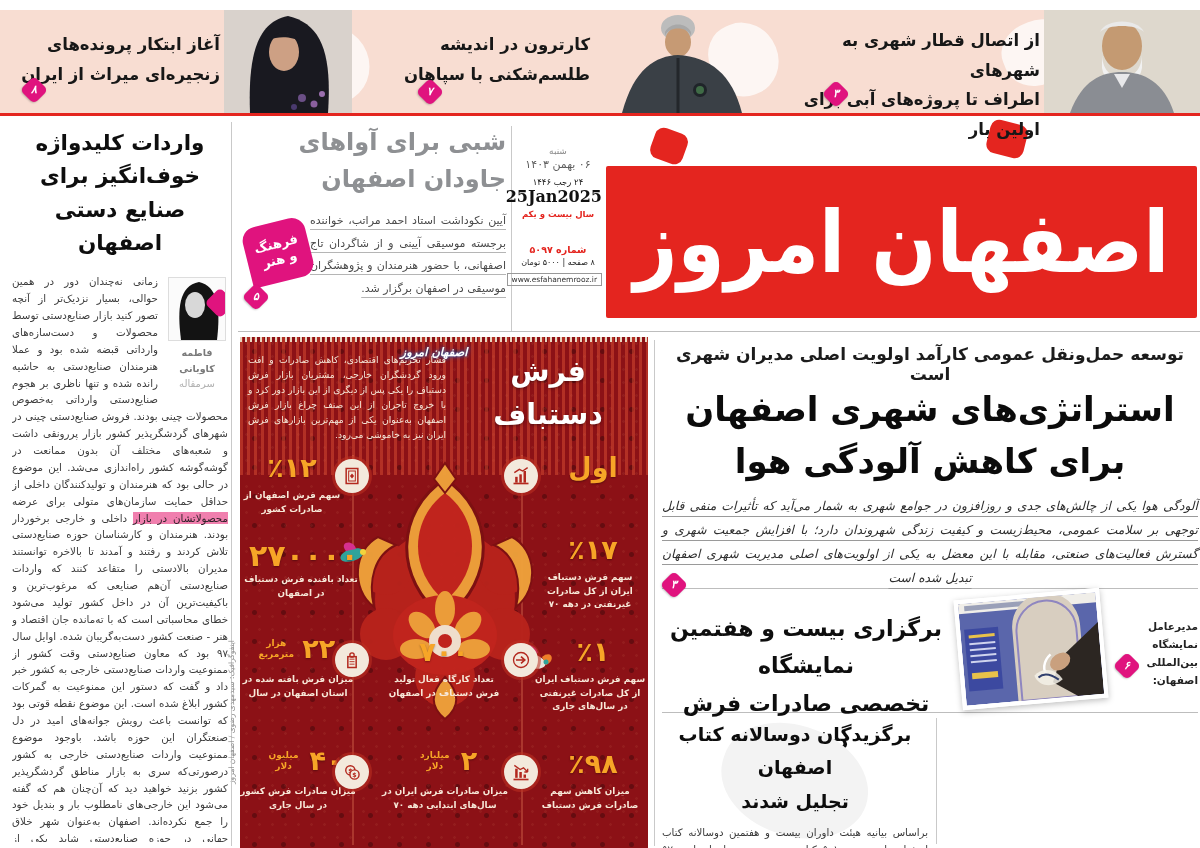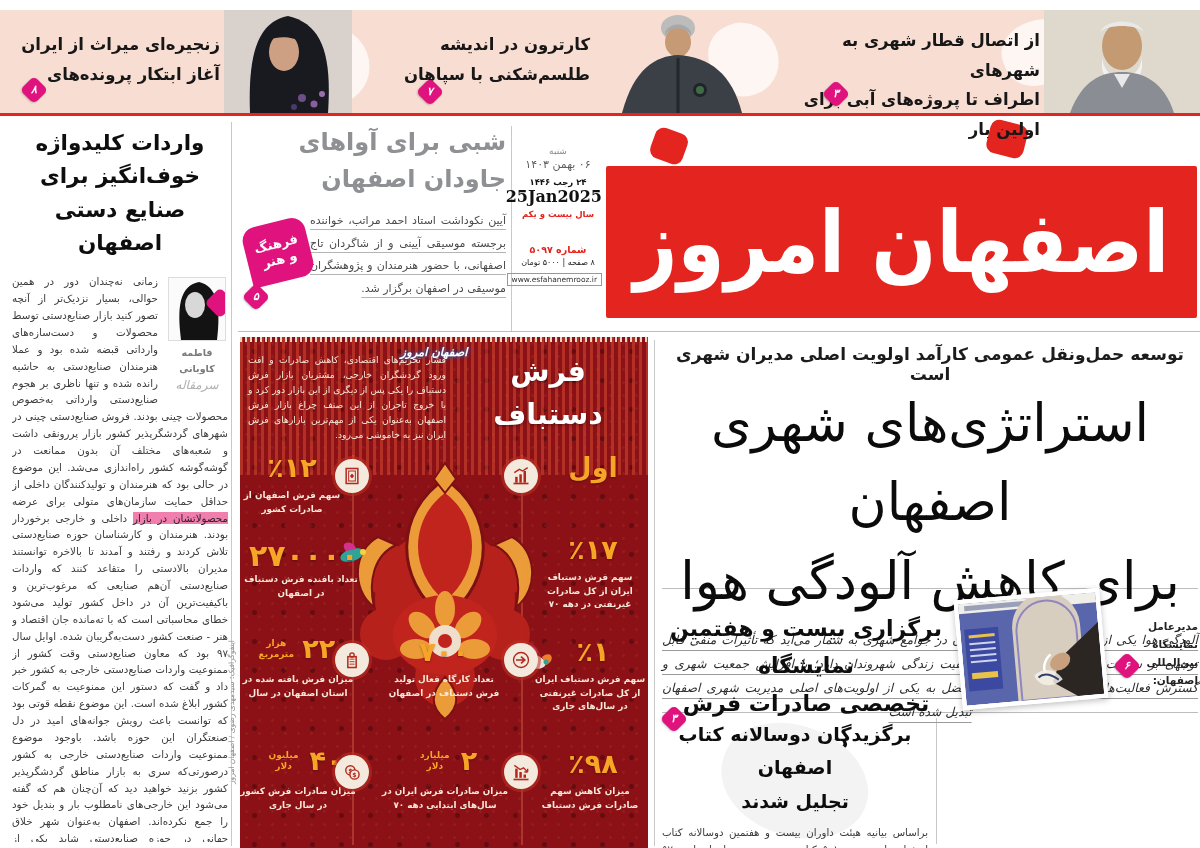--- a/index.html
+++ b/index.html
@@ -29,38 +29,38 @@
   .hline { position:absolute; height:1px; background:#bdbdbd; }
 
   
   .editorial { position:absolute; left:12px; top:126px; width:216px; height:716px; overflow:hidden; }
   .edit-head { text-align:center; font-weight:bold; font-size:21.5px; line-height:1.55; color:#0e0e0e; margin-bottom:14px; }
   .edit-body { font-size:10.3px; line-height:1.64; color:#3c3c3c; text-align:justify; }
   .author { float:right; width:62px; margin:4px 0 4px 8px; text-align:center; position:relative; }
   .author .ph { width:58px; height:64px; background:#fff; border:1px solid #ddd; margin:0 auto; position:relative; overflow:hidden; }
   .author .pdia { position:absolute; right:-6px; bottom:26px; width:22px; height:22px; background:#e0137e; border-radius:5px; transform:rotate(45deg); }
   .author .nm { font-size:9.5px; font-weight:bold; color:#7a7a7a; margin-top:4px; }
-  .author .rl { font-size:12px; color:#b0b0b0;font-style:italic; }
+  .author .rl { font-size:10px; color:#b0b0b0; }
   .hl-pink { background:#f07fae; color:#30222a; }
 
   
   .culture { position:absolute; left:244px; top:124px; width:262px; height:206px; }
   .cult-head { text-align:right; font-weight:bold; font-size:24px; line-height:1.55; color:#8e9093; margin-bottom:12px; }
   .cult-sum-wrap { position:relative; }
   .cult-sum { width:196px; font-size:11px; line-height:2.05; color:#4a4a4a; text-align:justify;
               text-decoration:underline; text-decoration-color:#b5b5b5; text-underline-offset:5px; }
   .cult-badge { position:absolute; left:2px; top:12px; width:64px; height:60px; background:#e0137e;
                 border-radius:14px 14px 14px 2px; transform:rotate(-14deg); display:flex; align-items:center;
                 justify-content:center; text-align:center; color:#fff; font-weight:bold; font-size:13px; line-height:1.25; }
 
   
   .dateblock { position:absolute; left:514px; top:146px; width:88px; text-align:center; }
   .dateblock .d1 { font-size:9px; color:#8a8a8a; }
   .dateblock .d2 { font-size:11px; color:#5d5d5d; margin-top:2px; }
-  .dateblock .d3 { font-size:8.5px; font-weight:bold; color:#111; margin-top:6px; }
+  .dateblock .d3 { font-size:8.5px; font-weight:normal; color:#111; margin-top:6px; }
   .dateblock .d4 { font-size:16px; font-weight:bold; color:#111; font-family:"DejaVu Serif", serif; }
   .dateblock .d5 { font-size:8.5px; font-weight:bold; color:#e4251f; margin-top:3px; }
   .dateblock .d6 { font-size:9.5px; font-weight:bold; color:#e4251f;margin-top:25px; }
   .dateblock .d7 { font-size:8px; color:#222; margin-top:3px; }
   .dateblock .d8 { display:inline-block; font-size:7.5px; color:#333; border:1px solid #999; padding:1px 4px; margin-top:3px; direction:ltr; }
   .logo-box { position:absolute; left:606px; top:166px; width:591px; height:152px; background:#e4251f;
               border-radius:2px; display:flex; align-items:center; justify-content:center; overflow:hidden; }
   .logo-box .lg { color:#fff; font-weight:bold; font-size:76px; white-space:nowrap; transform:scaleY(1.12); letter-spacing:-2px; }
   .logo-dot { position:absolute; background:#e4251f; border-radius:9px; }
 
@@ -90,21 +90,21 @@
   .vrow .unit { width:44px; color:#f7a527; font-weight:bold; font-size:9px; line-height:1.2; text-align:center; }
   .icirc { position:absolute; width:34px; height:34px; border-radius:50%; background:#f3e9dc;
            display:flex; align-items:center; justify-content:center; box-shadow:0 0 0 3px rgba(190,50,35,.55); z-index:2; }
   .icirc svg { width:20px; height:20px; }
   .credit { position:absolute; left:227px; top:640px; height:205px; writing-mode:vertical-rl;
             transform:rotate(180deg); font-size:7.5px; color:#8d8d8d; letter-spacing:.5px; }
 
   
   .lead { position:absolute; left:662px; top:344px; width:536px; }
   .lead .kick { text-align:center; font-size:17px; font-weight:bold; color:#1c1c1c; }
-  .lead .hl { text-align:center; font-size:52px; font-weight:normal; color:#0b0b0b; line-height:1.52; letter-spacing:-1px; }
+  .lead .hl { text-align:center; font-size:34px; font-weight:bold; color:#0b0b0b; line-height:1.52; letter-spacing:-1px; }
   .lead .deckwrap { position:relative; margin-top:8px; }
   .lead .deck { font-size:12.3px; color:#2e2e2e; line-height:1.95; text-align:justify; text-align-last:center;
                 font-style:italic; text-decoration:underline; text-decoration-color:#9a9a9a; text-underline-offset:6px; }
 
   
   .exh { position:absolute; left:662px; top:592px; width:536px; height:118px; }
   .exh .hd { position:absolute; left:0; top:18px; width:288px; text-align:center; font-weight:bold;
              font-size:22px; line-height:1.7; color:#0e0e0e; }
   .poster { position:absolute; left:296px; top:2px; width:146px; height:110px; background:#fff; border:4px solid #fff;
             box-shadow:0 2px 6px rgba(0,0,0,.25); transform:rotate(-5deg); overflow:hidden; }
@@ -123,22 +123,22 @@
 <body>
 
 <div class="page">
 
   <div class="top-strip">
     <div class="blob" style="left:295px;top:16px;width:74px;height:78px;"></div>
     <div class="blob" style="left:710px;top:12px;width:68px;height:74px;"></div>
     <div class="blob" style="left:1002px;top:10px;width:76px;height:64px;"></div>
 
     <div class="teaser" style="left:16px;top:20px;width:204px;">
+      <div>آغاز ابتکار پرونده‌های</div>
       <div>زنجیره‌ای میراث از ایران</div>
-      <div>آغاز ابتکار پرونده‌های</div>
     </div>
     <div class="pnum" style="left:24px;top:70px;">
         <span>۸</span>
       </div>
 
     <div class="strip-photo" style="left:224px;width:128px;">
       <svg width="128" height="103" viewBox="0 0 128 103">
         <rect width="128" height="103" fill="#d9d2cc"></rect>
         <path d="M64 6 C32 12 24 48 26 103 L104 103 C108 44 98 14 64 6 Z" fill="#191920"></path>
         <ellipse cx="60" cy="42" rx="15" ry="19" fill="#cda084"></ellipse>

